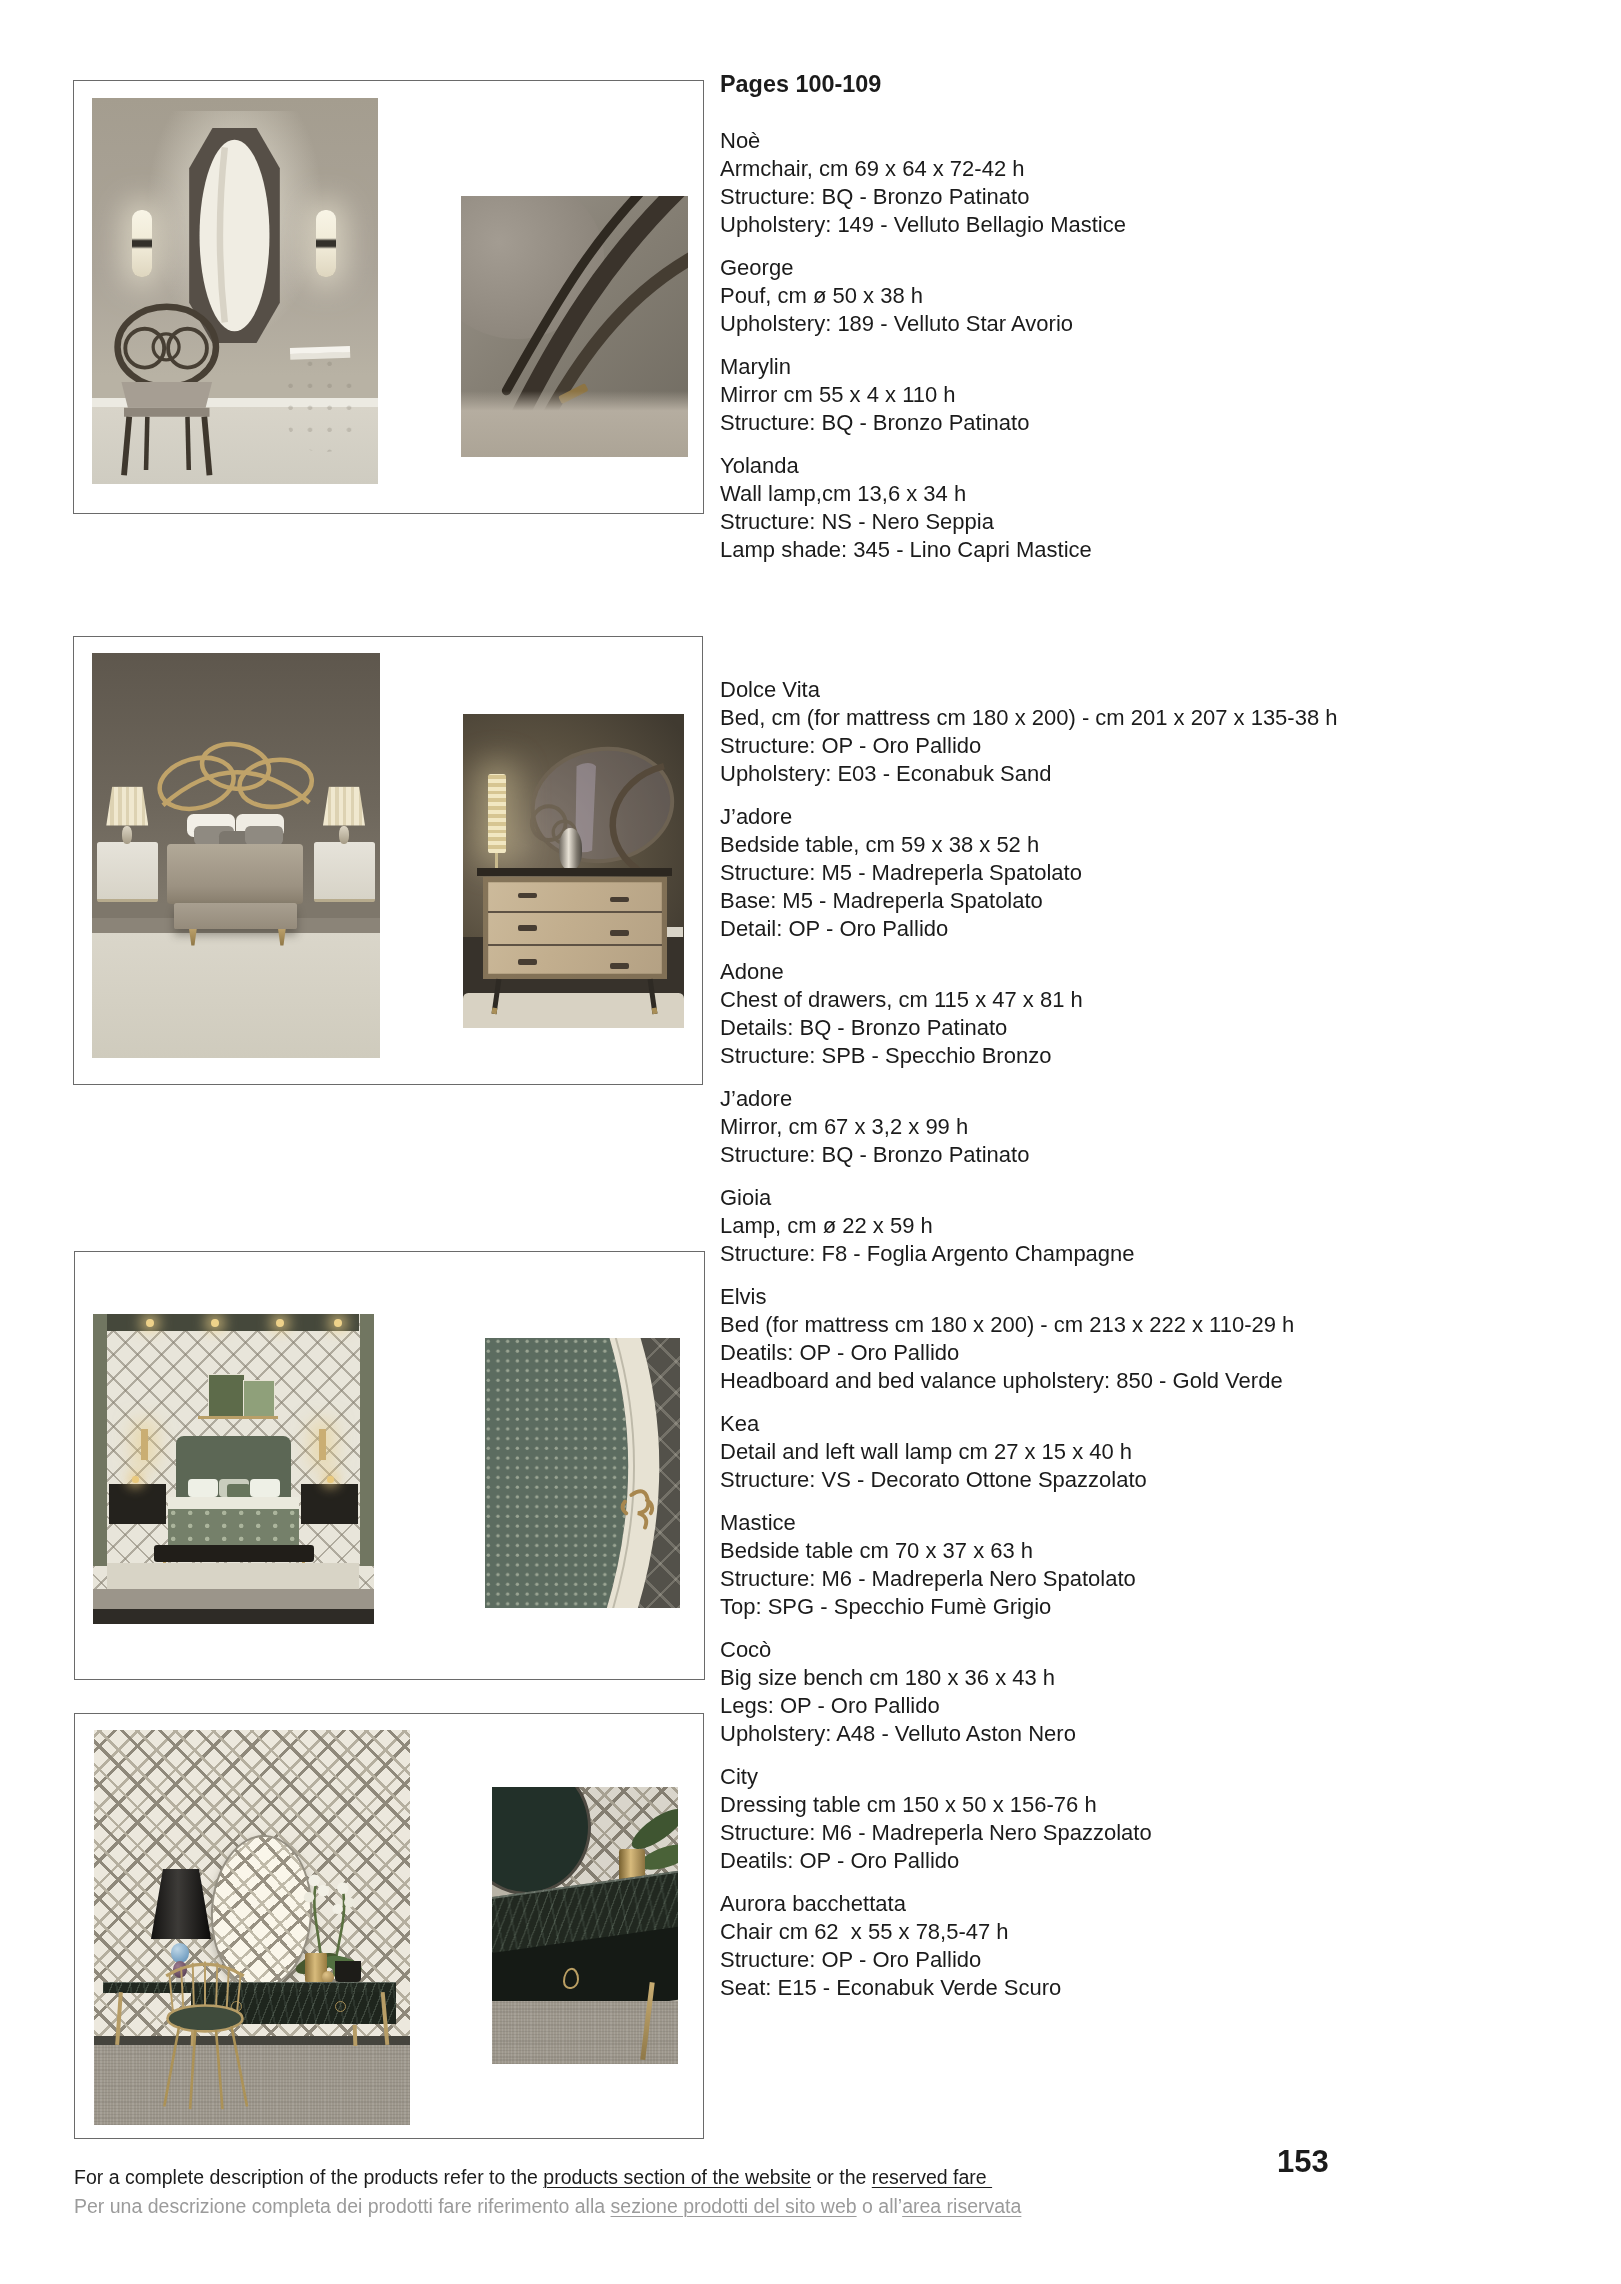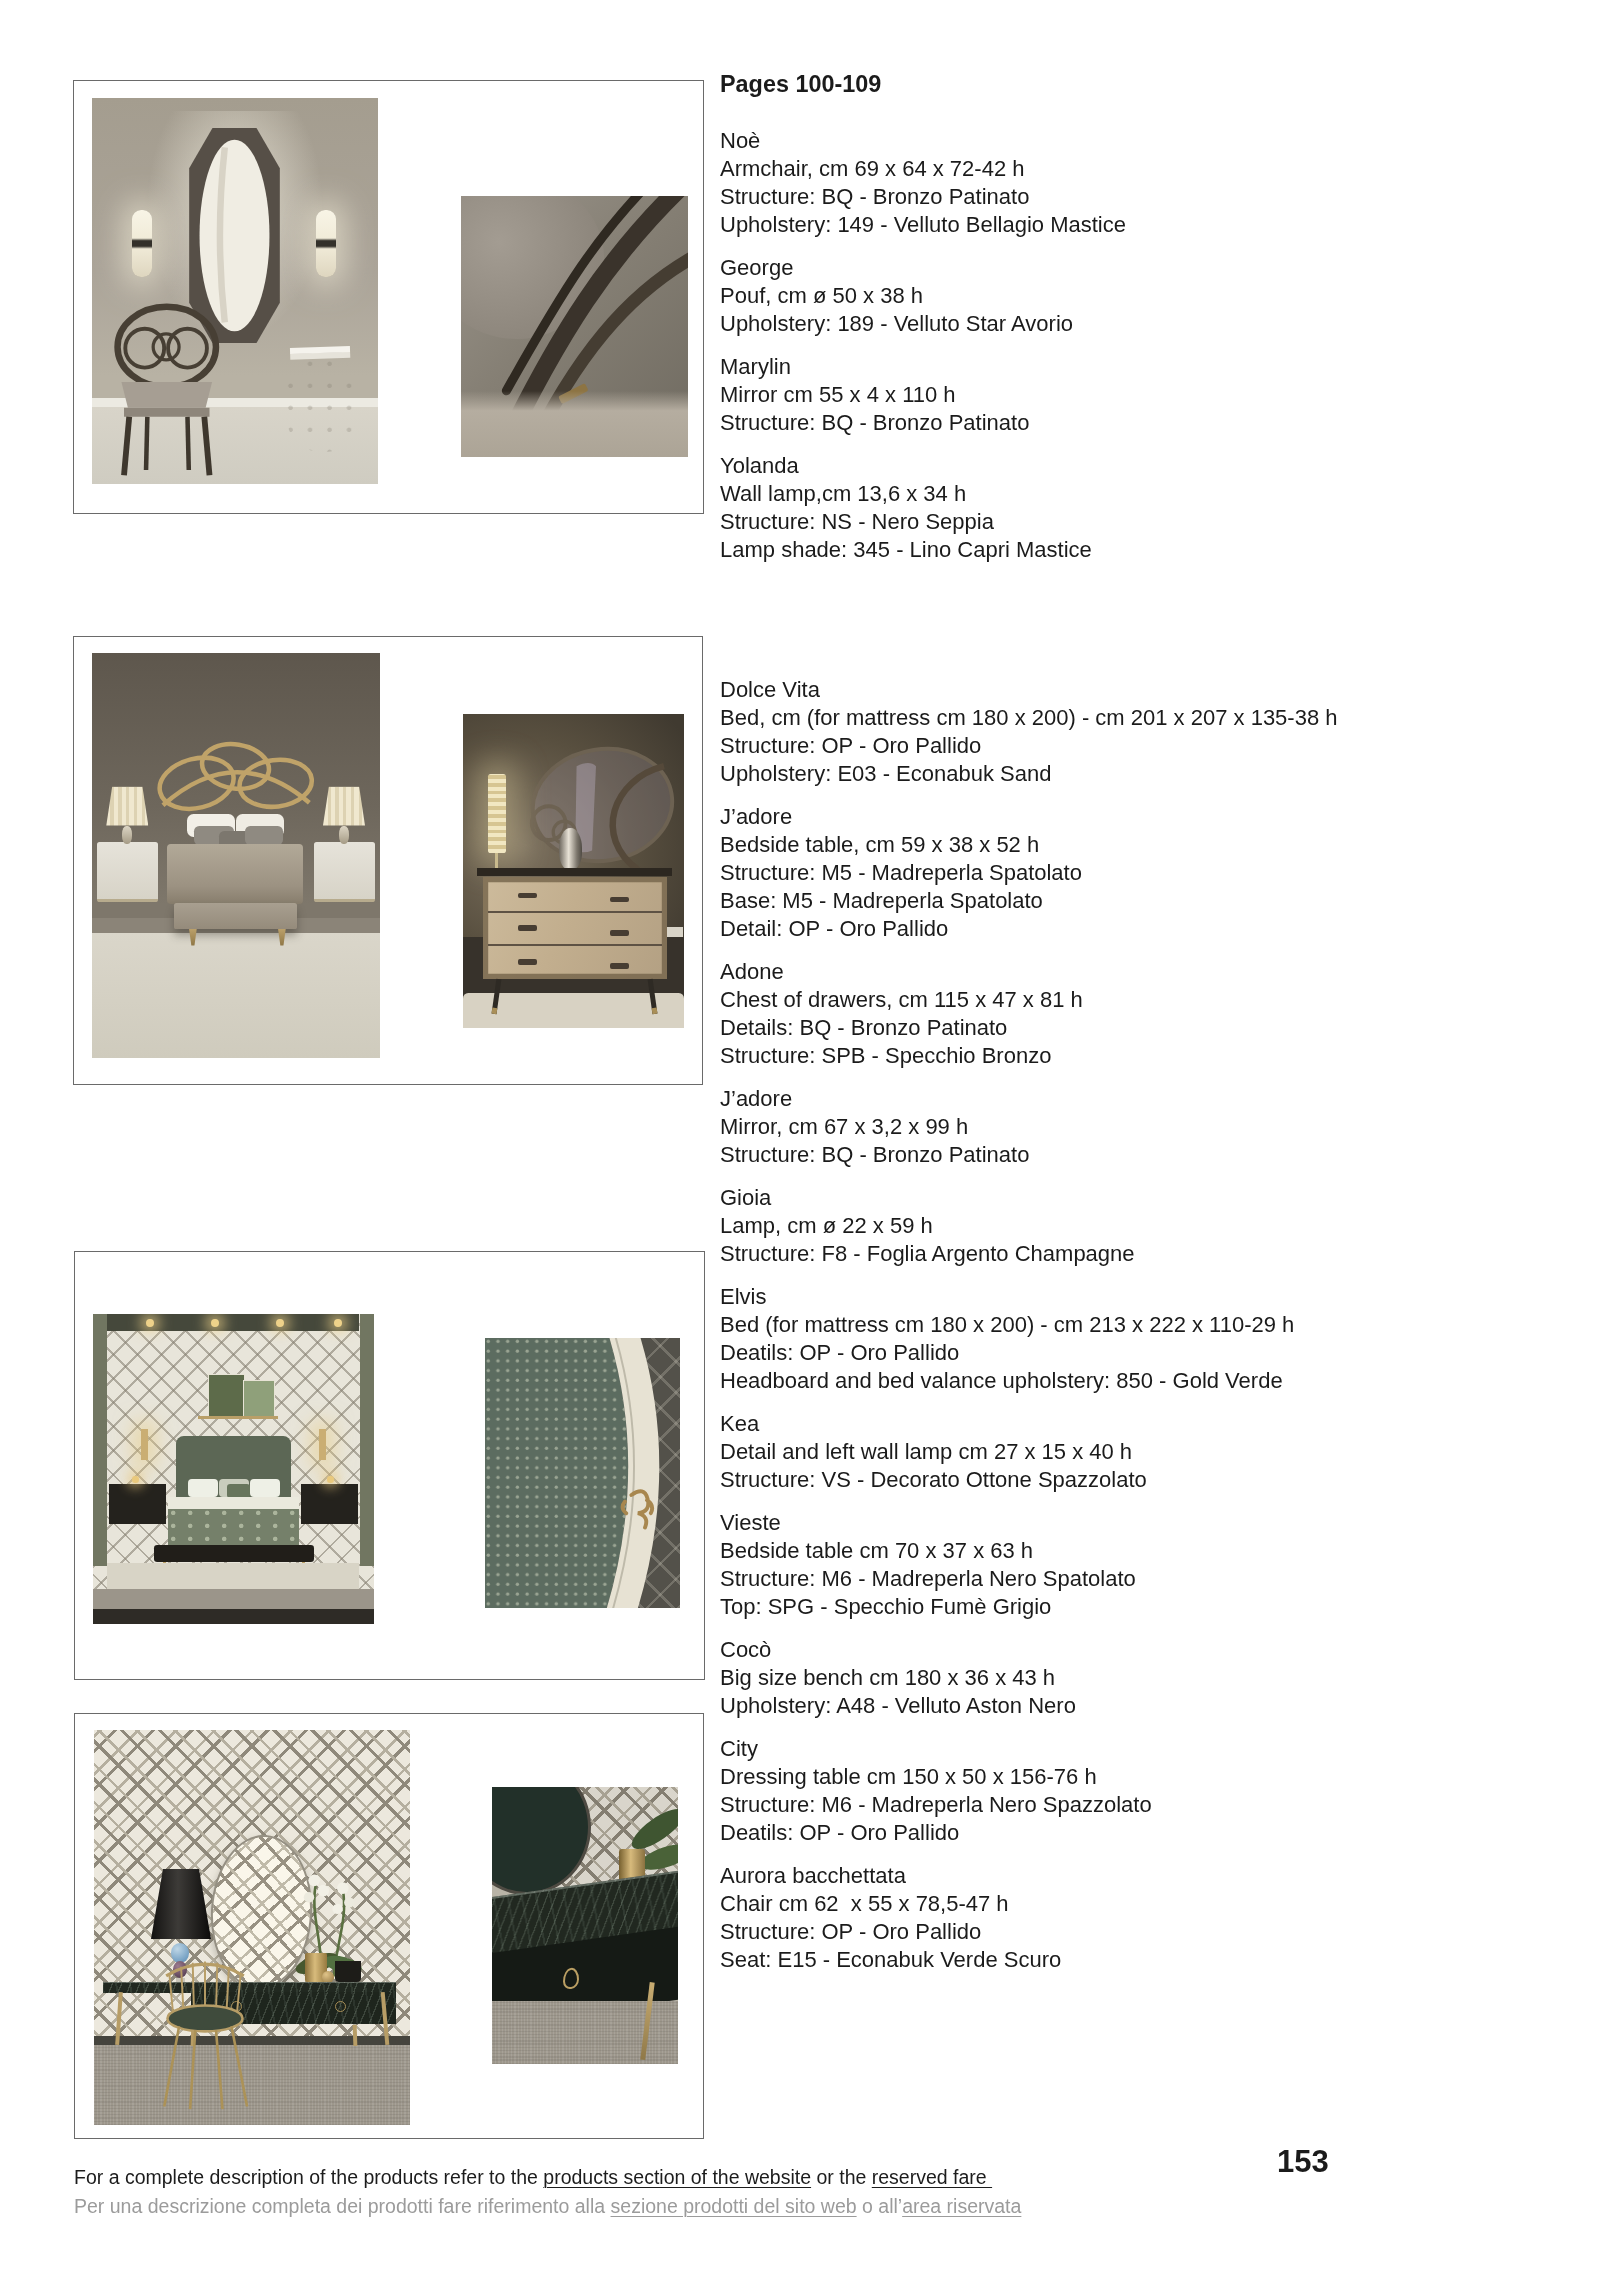--- a/index.html
+++ b/index.html
@@ -323,28 +323,29 @@
       <div class="pl"><span class="b">Bed</span><span> (for mattress cm 180 x 200) - cm 213 x 222 x 110-29 h</span></div>
       <div class="pl">Deatils: OP - Oro Pallido</div>
       <div class="pl">Headboard and bed valance upholstery: 850 - Gold Verde</div>
     </div>
     <div class="prod">
       <div class="pl">Kea</div>
       <div class="pl"><span class="b">Detail and left wall lamp</span><span> cm 27 x 15 x 40 h</span></div>
       <div class="pl">Structure: VS - Decorato Ottone Spazzolato</div>
     </div>
     <div class="prod">
-      <div class="pl">Vieste</div>
+      <div class="pl">Mastice</div>
       <div class="pl"><span class="b">Bedside table</span><span> cm 70 x 37 x 63 h</span></div>
       <div class="pl">Structure: M6 - Madreperla Nero Spatolato</div>
       <div class="pl">Top: SPG - Specchio Fumè Grigio</div>
     </div>
     <div class="prod">
       <div class="pl">Cocò</div>
       <div class="pl"><span class="b">Big size bench</span><span> cm 180 x 36 x 43 h</span></div>
+      <div class="pl">Legs: OP - Oro Pallido</div>
       <div class="pl">Upholstery: A48 - Velluto Aston Nero</div>
     </div>
     <div class="prod">
       <div class="pl">City</div>
       <div class="pl"><span class="b">Dressing table</span><span> cm 150 x 50 x 156-76 h</span></div>
       <div class="pl">Structure: M6 - Madreperla Nero Spazzolato</div>
       <div class="pl">Deatils: OP - Oro Pallido</div>
     </div>
     <div class="prod">
       <div class="pl">Aurora bacchettata</div>

